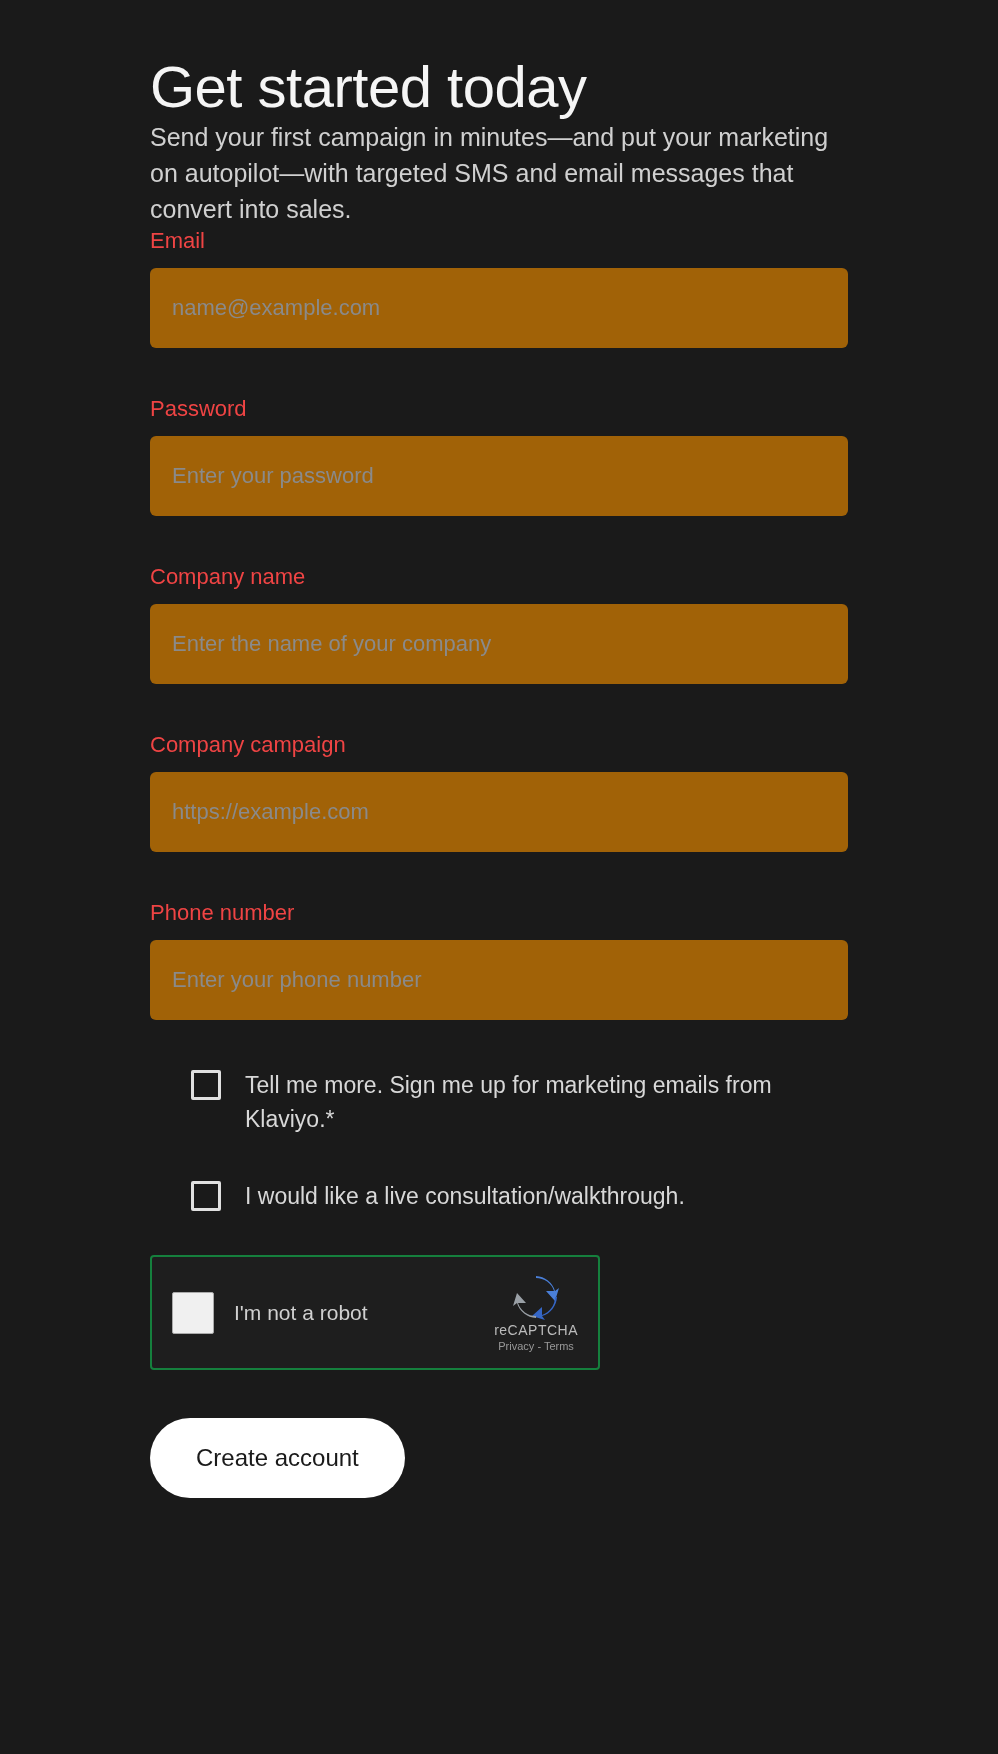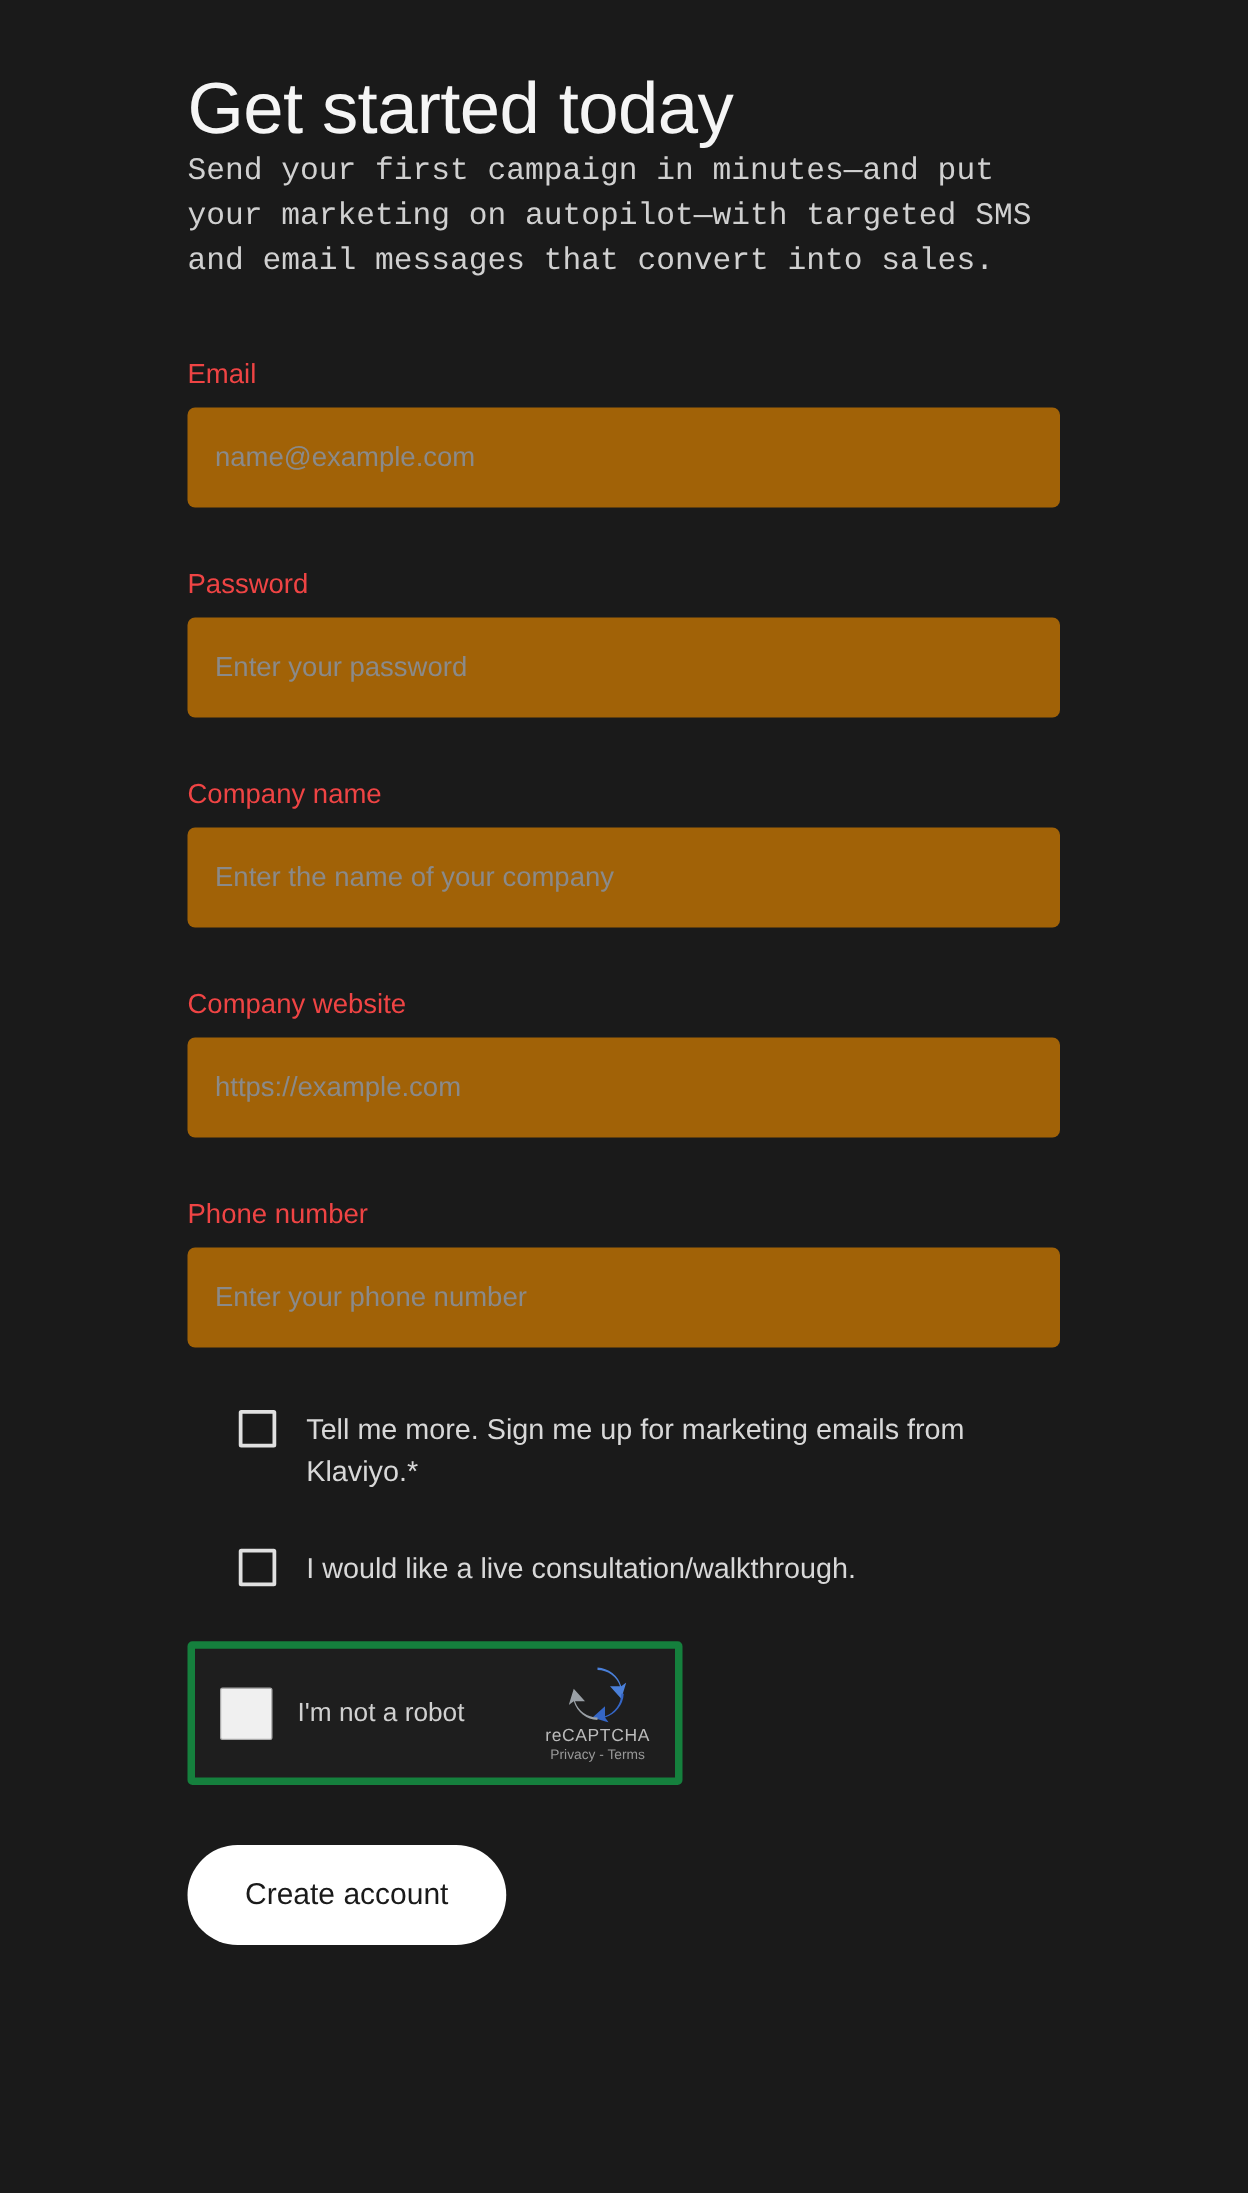--- a/index.html
+++ b/index.html
@@ -22,23 +22,21 @@
       font-weight: 500;
       color: #f5f5f5;
       letter-spacing: -0.5px;
       line-height: 1.1;
     }
     
     .subheading {
       font-size: 25px;
       color: #d0d0d0;
       line-height: 1.45;
-      margin-bottom: 58px;
       font-weight: 400;
-      font-family: Liberation Mono, monospace;
     }
     
     .form-group {
       margin-bottom: 48px;
     }
     
     .form-label {
       display: block;
       font-size: 22px;
       color: #ef4444;
@@ -81,23 +79,23 @@
       border-radius: 2px;
     }
     
     .checkbox-label {
       font-size: 23px;
       color: #d8d8d8;
       line-height: 1.5;
     }
     
     .recaptcha-container {
-      width: 396px;
+      width: 450px;
       height: 115px;
-      border: 6px solid #15803d;
+      border: 2px solid #15803d;
       border-radius: 4px;
       background-color: #1e1e1e;
       display: flex;
       align-items: center;
       padding: 0 20px;
       margin-bottom: 48px;
       position: relative;
     }
     
     .recaptcha-checkbox {
@@ -173,21 +171,21 @@
   <label class="form-label">Password</label>
   <input type="password" class="form-input" placeholder="Enter your password" style="">
 </div>
 
 <div class="form-group">
   <label class="form-label">Company name</label>
   <input type="text" class="form-input" placeholder="Enter the name of your company" style="">
 </div>
 
 <div class="form-group">
-  <label class="form-label">Company website</label>
+  <label class="form-label">Company campaign</label>
   <input type="url" class="form-input" placeholder="https://example.com" style="">
 </div>
 
 <div class="form-group">
   <label class="form-label">Phone number</label>
   <input type="tel" class="form-input" placeholder="Enter your phone number" style="">
 </div>
 
 <div class="checkbox-group">
   <div class="checkbox"></div>

